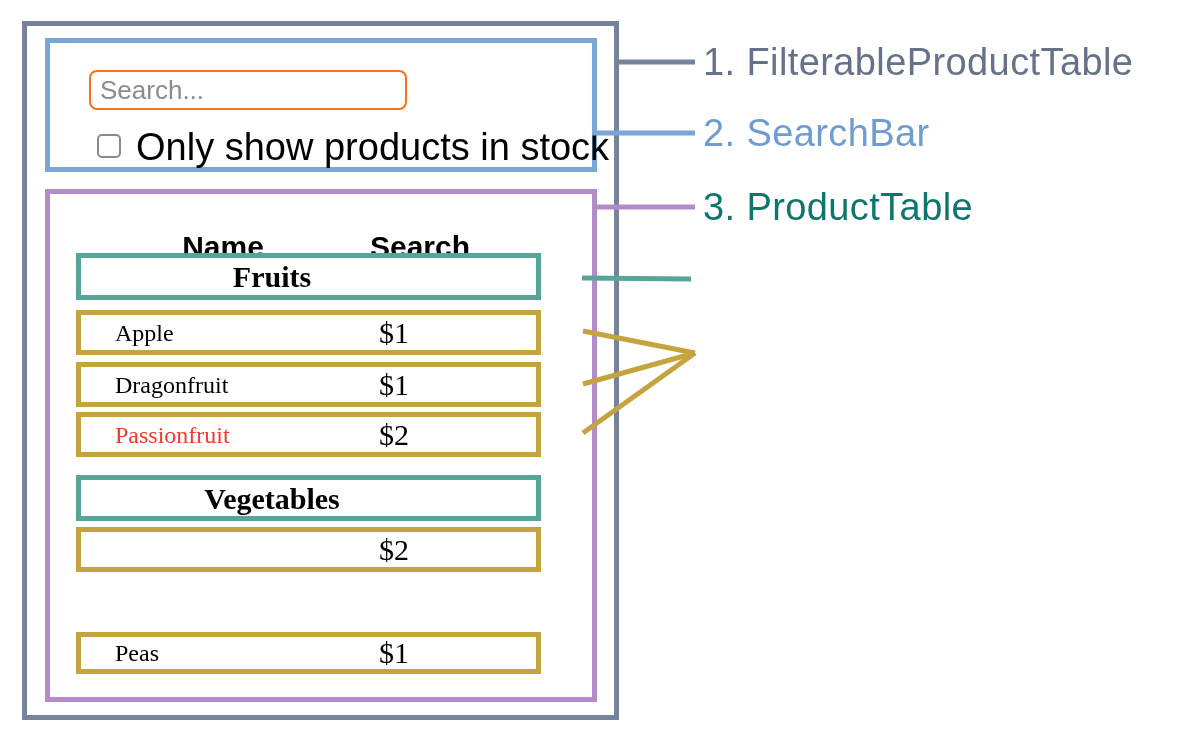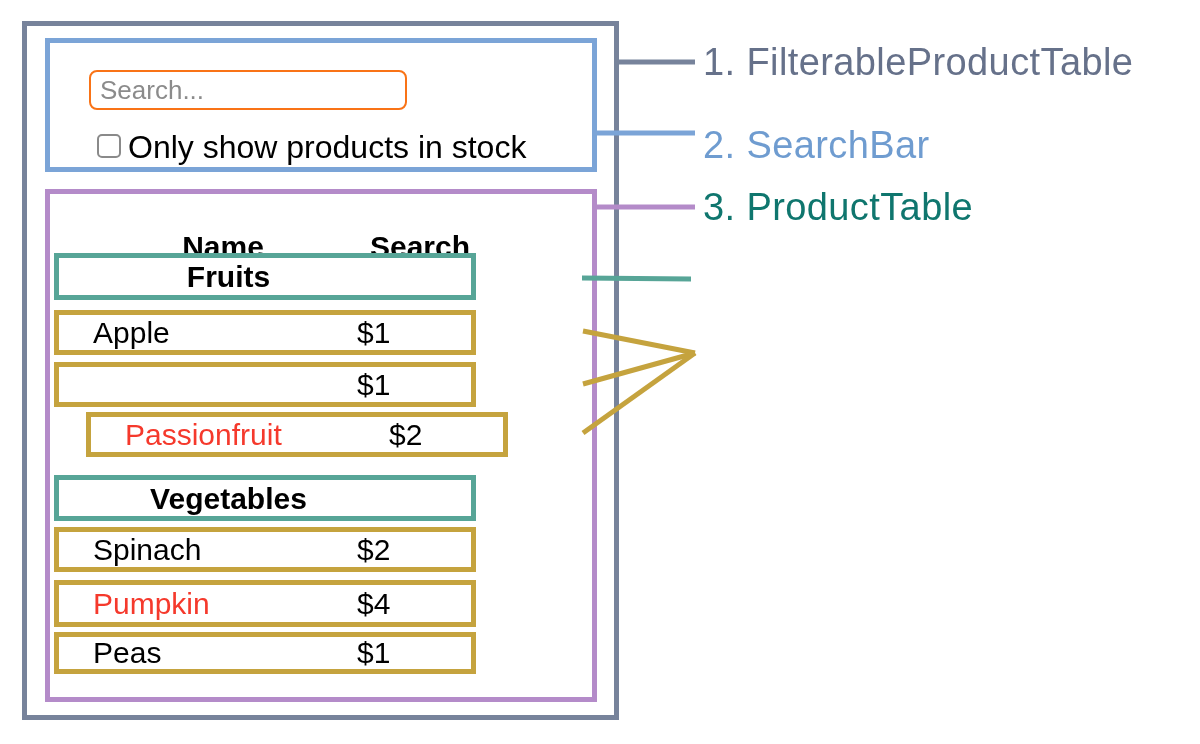--- a/index.html
+++ b/index.html
@@ -14,47 +14,47 @@
     border:5px solid #7BA4D7;box-sizing:border-box;background:#fff;}
   .producttable-box{position:absolute;left:45px;top:189px;width:552px;height:513px;
     border:5px solid #B48BC9;box-sizing:border-box;background:#fff;}
   
   .search-input{position:absolute;left:89px;top:70px;width:318px;height:40px;
     border:2px solid #f97316;border-radius:8px;box-sizing:border-box;
     font-family:"Liberation Sans", sans-serif;font-size:26px;padding:0 0 0 9px;color:#444;outline:none;}
   .search-input::placeholder{color:#8b8b8b;opacity:1;}
   .checkbox{position:absolute;left:97px;top:134px;width:24px;height:24px;
     border:2px solid #8a8a8a;border-radius:5px;box-sizing:border-box;background:#fff;cursor:pointer;}
-  .checkbox-label{position:absolute;left:128px;top:147px;transform:translateY(-50%);
-    font-size:32px;white-space:nowrap;text-align:center;}
+  .checkbox-label{position:absolute;left:136px;top:147px;transform:translateY(-50%);
+    font-size:38px;white-space:nowrap;text-align:center;}
   
   .header-row{position:absolute;left:58px;top:196px;width:527px;height:44px;}
   .col-header{position:absolute;width:200px;text-align:center;font-weight:bold;
     font-size:30px;line-height:44px;margin-top:29px;}
   .col-header.name{left:65px;}
   .col-header.price{left:262px;}
-  .trow{position:absolute;left:54px;width:422px;box-sizing:border-box;background:#fff;}
+  .trow{position:absolute;left:76px;width:465px;box-sizing:border-box;background:#fff;font-family:Liberation Serif, serif;}
   .cat-row{border:5px solid #57A597;height:47px;}
   .prod-row{border:5px solid #C5A33E;height:45px;}
   .cat-text{width:100%;box-sizing:border-box;padding-right:73px;text-align:center;
     font-weight:bold;font-size:30px;line-height:37px;}
   .cell-name{position:absolute;left:34px;top:50%;transform:translateY(-50%);
-    font-size:30px;white-space:nowrap;}
+    font-size:24px;white-space:nowrap;}
   .cell-price{position:absolute;left:298px;top:50%;transform:translateY(-50%);
     font-size:30px;white-space:nowrap;}
   .out-of-stock{color:#F5392C;}
   #row-fruits{top:253px;}   #row-apple{top:310px;}   #row-dragonfruit{top:362px;}
-  #row-passionfruit{top:412px;margin-left:32px;} #row-vegetables{top:475px;height:46px;}
+  #row-passionfruit{top:412px;} #row-vegetables{top:475px;height:46px;}
   #row-spinach{top:527px;}  #row-pumpkin{top:580px;height:47px;} #row-peas{top:632px;height:42px;}
   
   #connectors{position:absolute;left:0;top:0;width:1200px;height:744px;pointer-events:none;}
   
   .anno{position:absolute;left:703px;transform:translateY(-50%);
     font-size:38px;letter-spacing:0.4px;white-space:nowrap;}
-  #anno-1{top:62px;} #anno-2{top:133px;margin-top:12px;} #anno-3{top:207px;} #anno-4{top:281px;} #anno-5{top:353px;}
+  #anno-1{top:62px;} #anno-2{top:133px;} #anno-3{top:207px;} #anno-4{top:281px;} #anno-5{top:353px;}
 </style>
 </head>
 <body>
 
 <div id="stage">
 
   <div class="outer-box"></div>
 
   <div class="searchbar-box"></div>
   <input class="search-input" type="text" value="" placeholder="Search..." style="">
@@ -70,38 +70,34 @@
 
   <div id="row-fruits" class="trow cat-row">
     <div class="cat-text">Fruits</div>
   </div>
 
   <div id="row-apple" class="trow prod-row">
     <span class="cell-name">Apple</span>
     <span class="cell-price">$1</span>
   </div>
   <div id="row-dragonfruit" class="trow prod-row">
+    <span class="cell-name">Dragonfruit</span>
     <span class="cell-price">$1</span>
   </div>
   <div id="row-passionfruit" class="trow prod-row">
     <span class="cell-name out-of-stock">Passionfruit</span>
     <span class="cell-price">$2</span>
   </div>
 
   <div id="row-vegetables" class="trow cat-row">
     <div class="cat-text">Vegetables</div>
   </div>
 
   <div id="row-spinach" class="trow prod-row">
-    <span class="cell-name">Spinach</span>
     <span class="cell-price">$2</span>
-  </div>
-  <div id="row-pumpkin" class="trow prod-row">
-    <span class="cell-name out-of-stock">Pumpkin</span>
-    <span class="cell-price">$4</span>
   </div>
   <div id="row-peas" class="trow prod-row">
     <span class="cell-name">Peas</span>
     <span class="cell-price">$1</span>
   </div>
 
   <svg id="connectors" viewBox="0 0 1200 744" xmlns="http://www.w3.org/2000/svg">
     <line x1="616" y1="62" x2="695" y2="62" stroke="#77839B" stroke-width="5"></line>
     <line x1="592" y1="133" x2="695" y2="133" stroke="#7BA4D7" stroke-width="5"></line>
     <line x1="593" y1="207" x2="695" y2="207" stroke="#B48BC9" stroke-width="5"></line>

